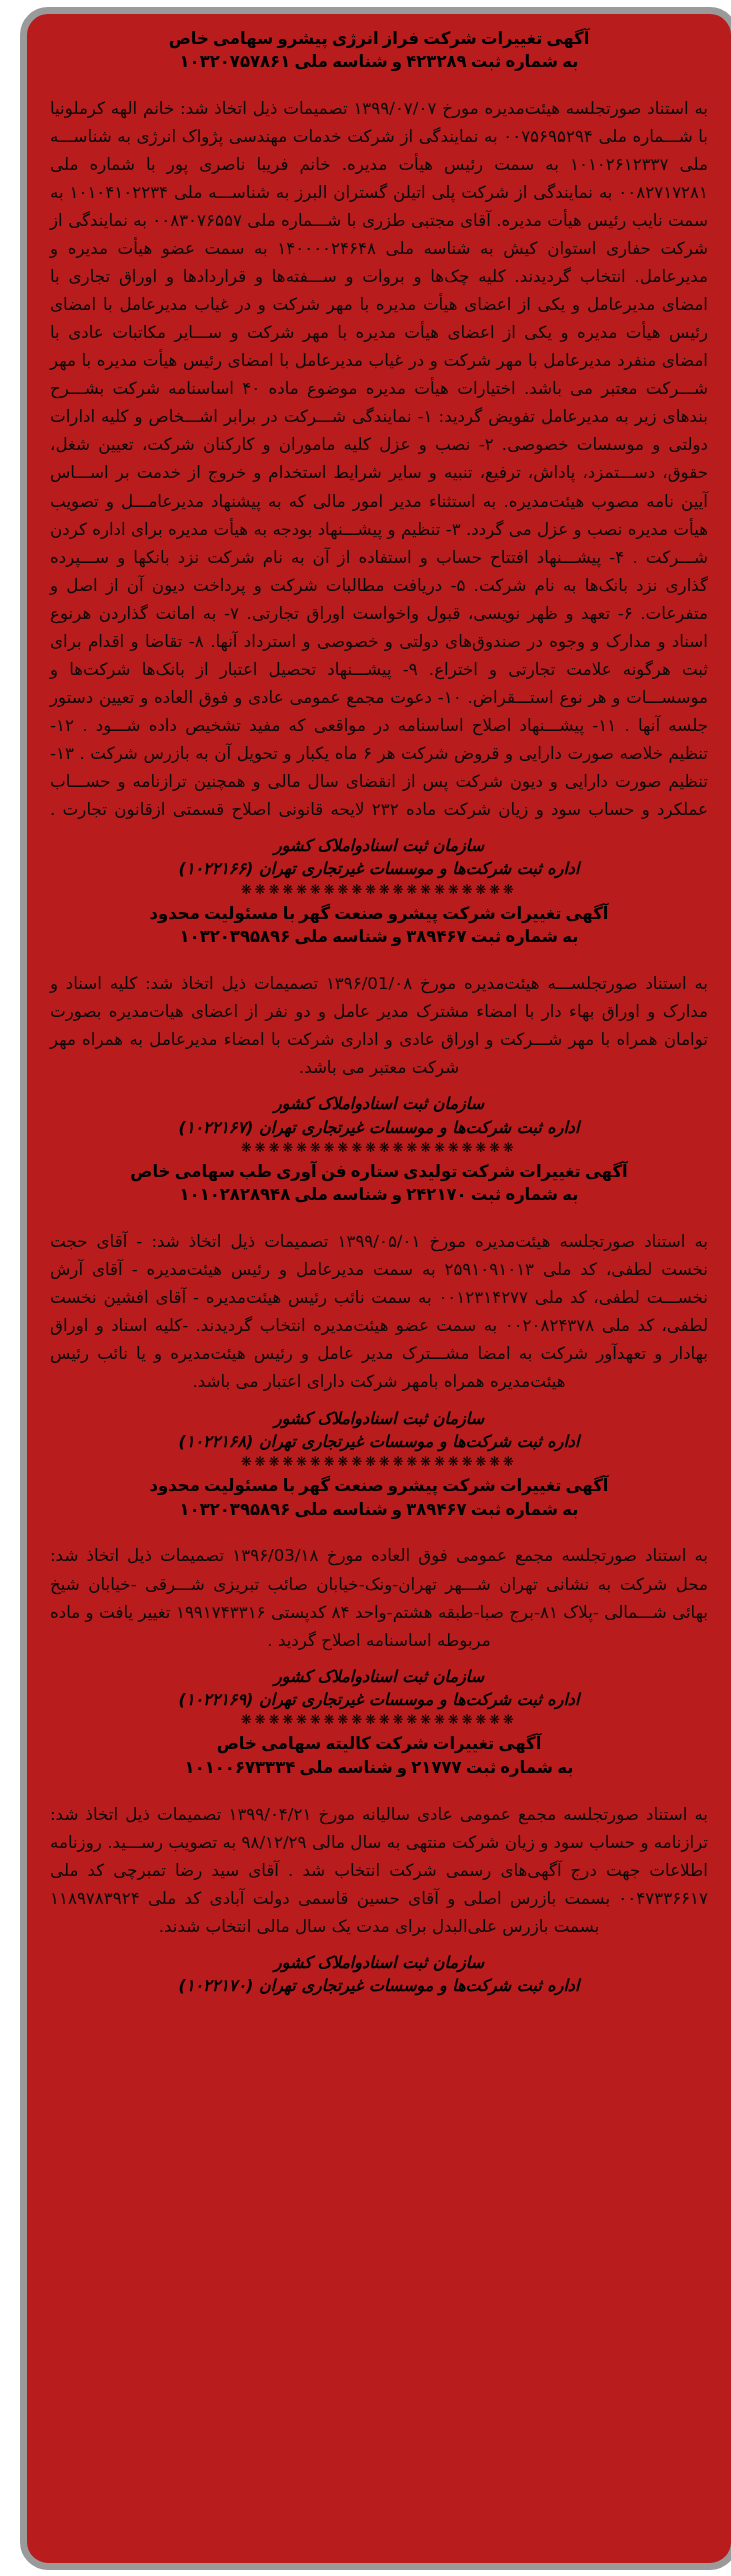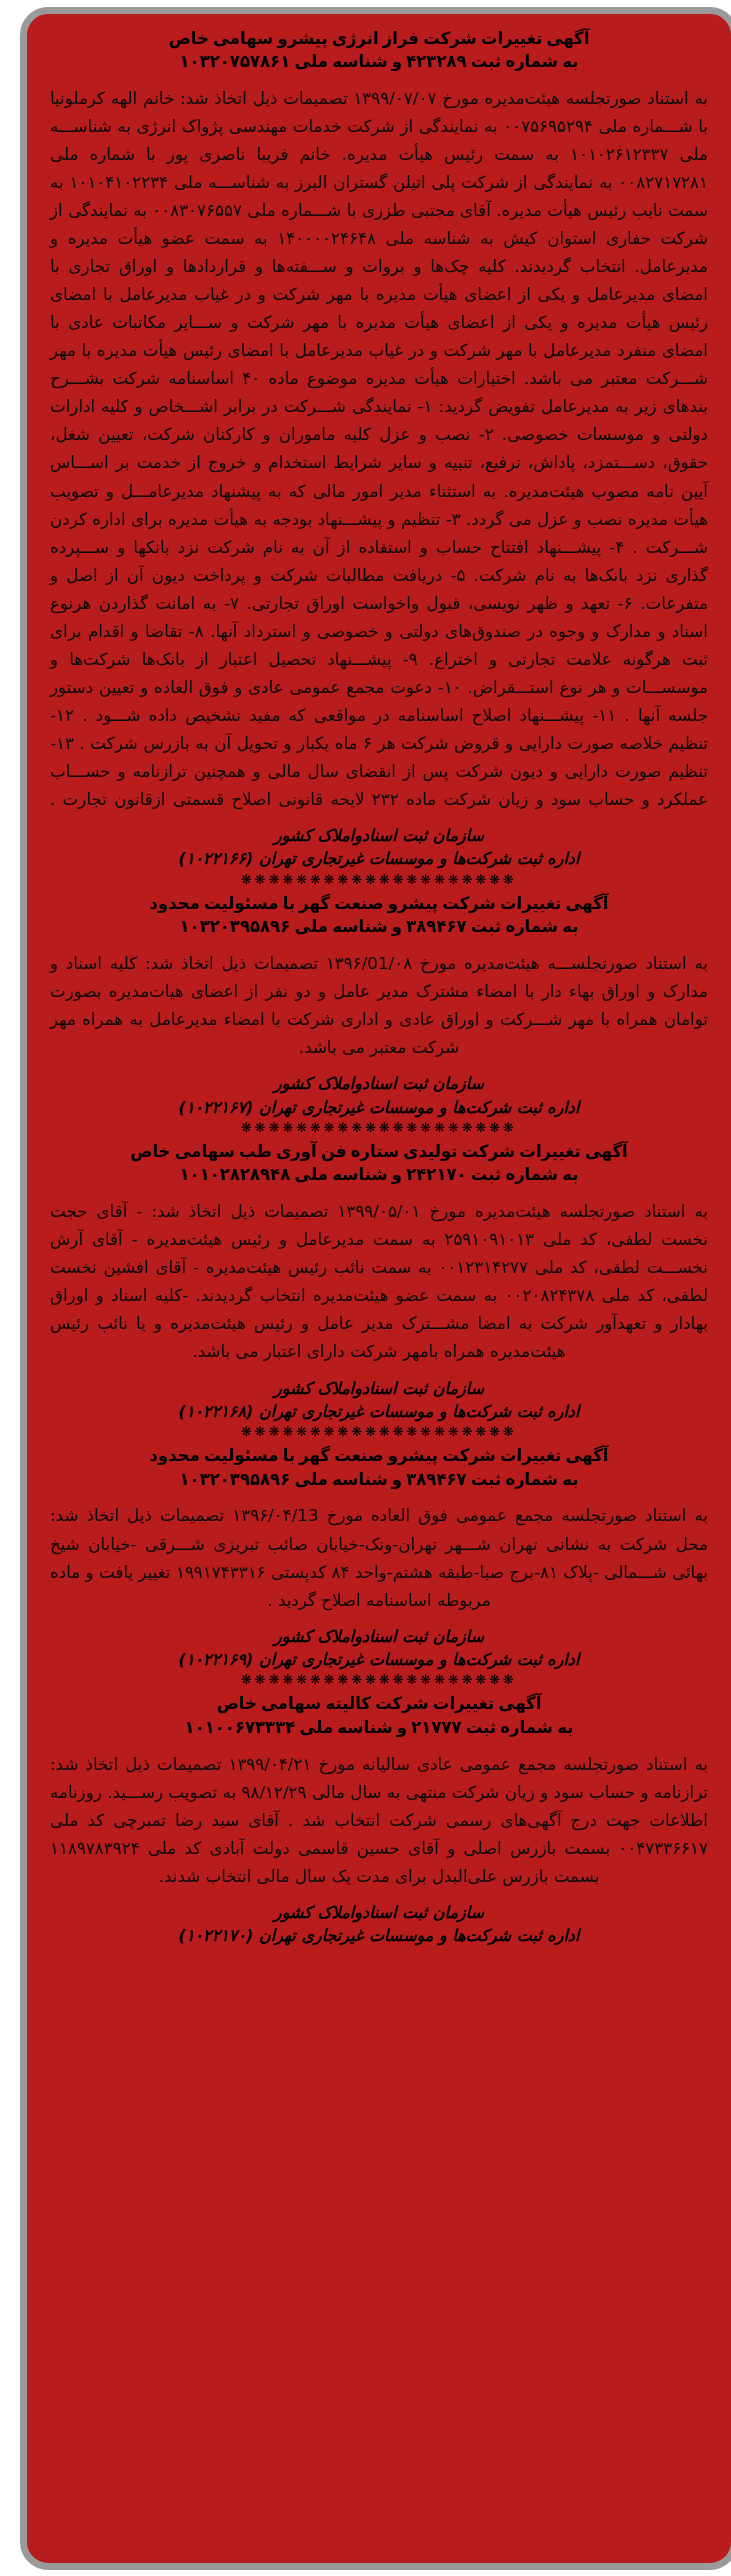--- a/index.html
+++ b/index.html
@@ -62,21 +62,21 @@
     transform: scaleX(0.97);
   }
 
   .notice-body {
     text-align: justify;
     text-align-last: justify;
     font-size: 16.7px;
     line-height: 1.68;
     color: #0a0a0a;
     direction: rtl;
-    margin-top: 10px;
+    margin-top: 20px;
     letter-spacing: -0.2px;
     word-spacing: 0px;
   }
   .notice-body.last-right { text-align-last: center; }
 
   
   .registry {
     margin-top: 11px;
     direction: rtl;
     font-style: italic;
@@ -158,21 +158,21 @@
         <div class="registry-office">اداره ثبت شرکت‌ها و موسسات غیرتجاری تهران (۱۰۲۲۱۶۸)</div>
       </div>
       <div class="separator">❋❋❋❋❋❋❋❋❋❋❋❋❋❋❋❋❋❋❋❋</div>
     </div>
 
     <div class="notice">
       <div class="notice-title">
         <span class="ln">آگهی تغییرات شرکت پیشرو صنعت گهر با مسئولیت محدود</span>
       </div>
       <div class="notice-subtitle">به شماره ثبت ۳۸۹۴۶۷ و شناسه ملی ۱۰۳۲۰۳۹۵۸۹۶</div>
-      <div class="notice-body last-right">به استناد صورتجلسه مجمع عمومی فوق العاده مورخ ۱۳۹۶/۰۴/13 تصمیمات ذیل اتخاذ شد: محل شرکت به نشانی تهران شـــهر تهران-ونک-خیابان صائب تبریزی شـــرقی -خیابان شیخ بهائی شـــمالی -پلاک ۸۱-برج صبا-طبقه هشتم-واحد ۸۴ کدپستی ۱۹۹۱۷۴۳۳۱۶ تغییر یافت و ماده مربوطه اساسنامه اصلاح گردید .</div>
+      <div class="notice-body last-right">به استناد صورتجلسه مجمع عمومی فوق العاده مورخ ۱۳۹۶/03/۱۸ تصمیمات ذیل اتخاذ شد: محل شرکت به نشانی تهران شـــهر تهران-ونک-خیابان صائب تبریزی شـــرقی -خیابان شیخ بهائی شـــمالی -پلاک ۸۱-برج صبا-طبقه هشتم-واحد ۸۴ کدپستی ۱۹۹۱۷۴۳۳۱۶ تغییر یافت و ماده مربوطه اساسنامه اصلاح گردید .</div>
       <div class="registry">
         <div class="registry-org">سازمان ثبت اسنادواملاک کشور</div>
         <div class="registry-office">اداره ثبت شرکت‌ها و موسسات غیرتجاری تهران (۱۰۲۲۱۶۹)</div>
       </div>
       <div class="separator">❋❋❋❋❋❋❋❋❋❋❋❋❋❋❋❋❋❋❋❋</div>
     </div>
 
     <div class="notice">
       <div class="notice-title">
         <span class="ln">آگهی تغییرات شرکت کالیته سهامی خاص</span>

